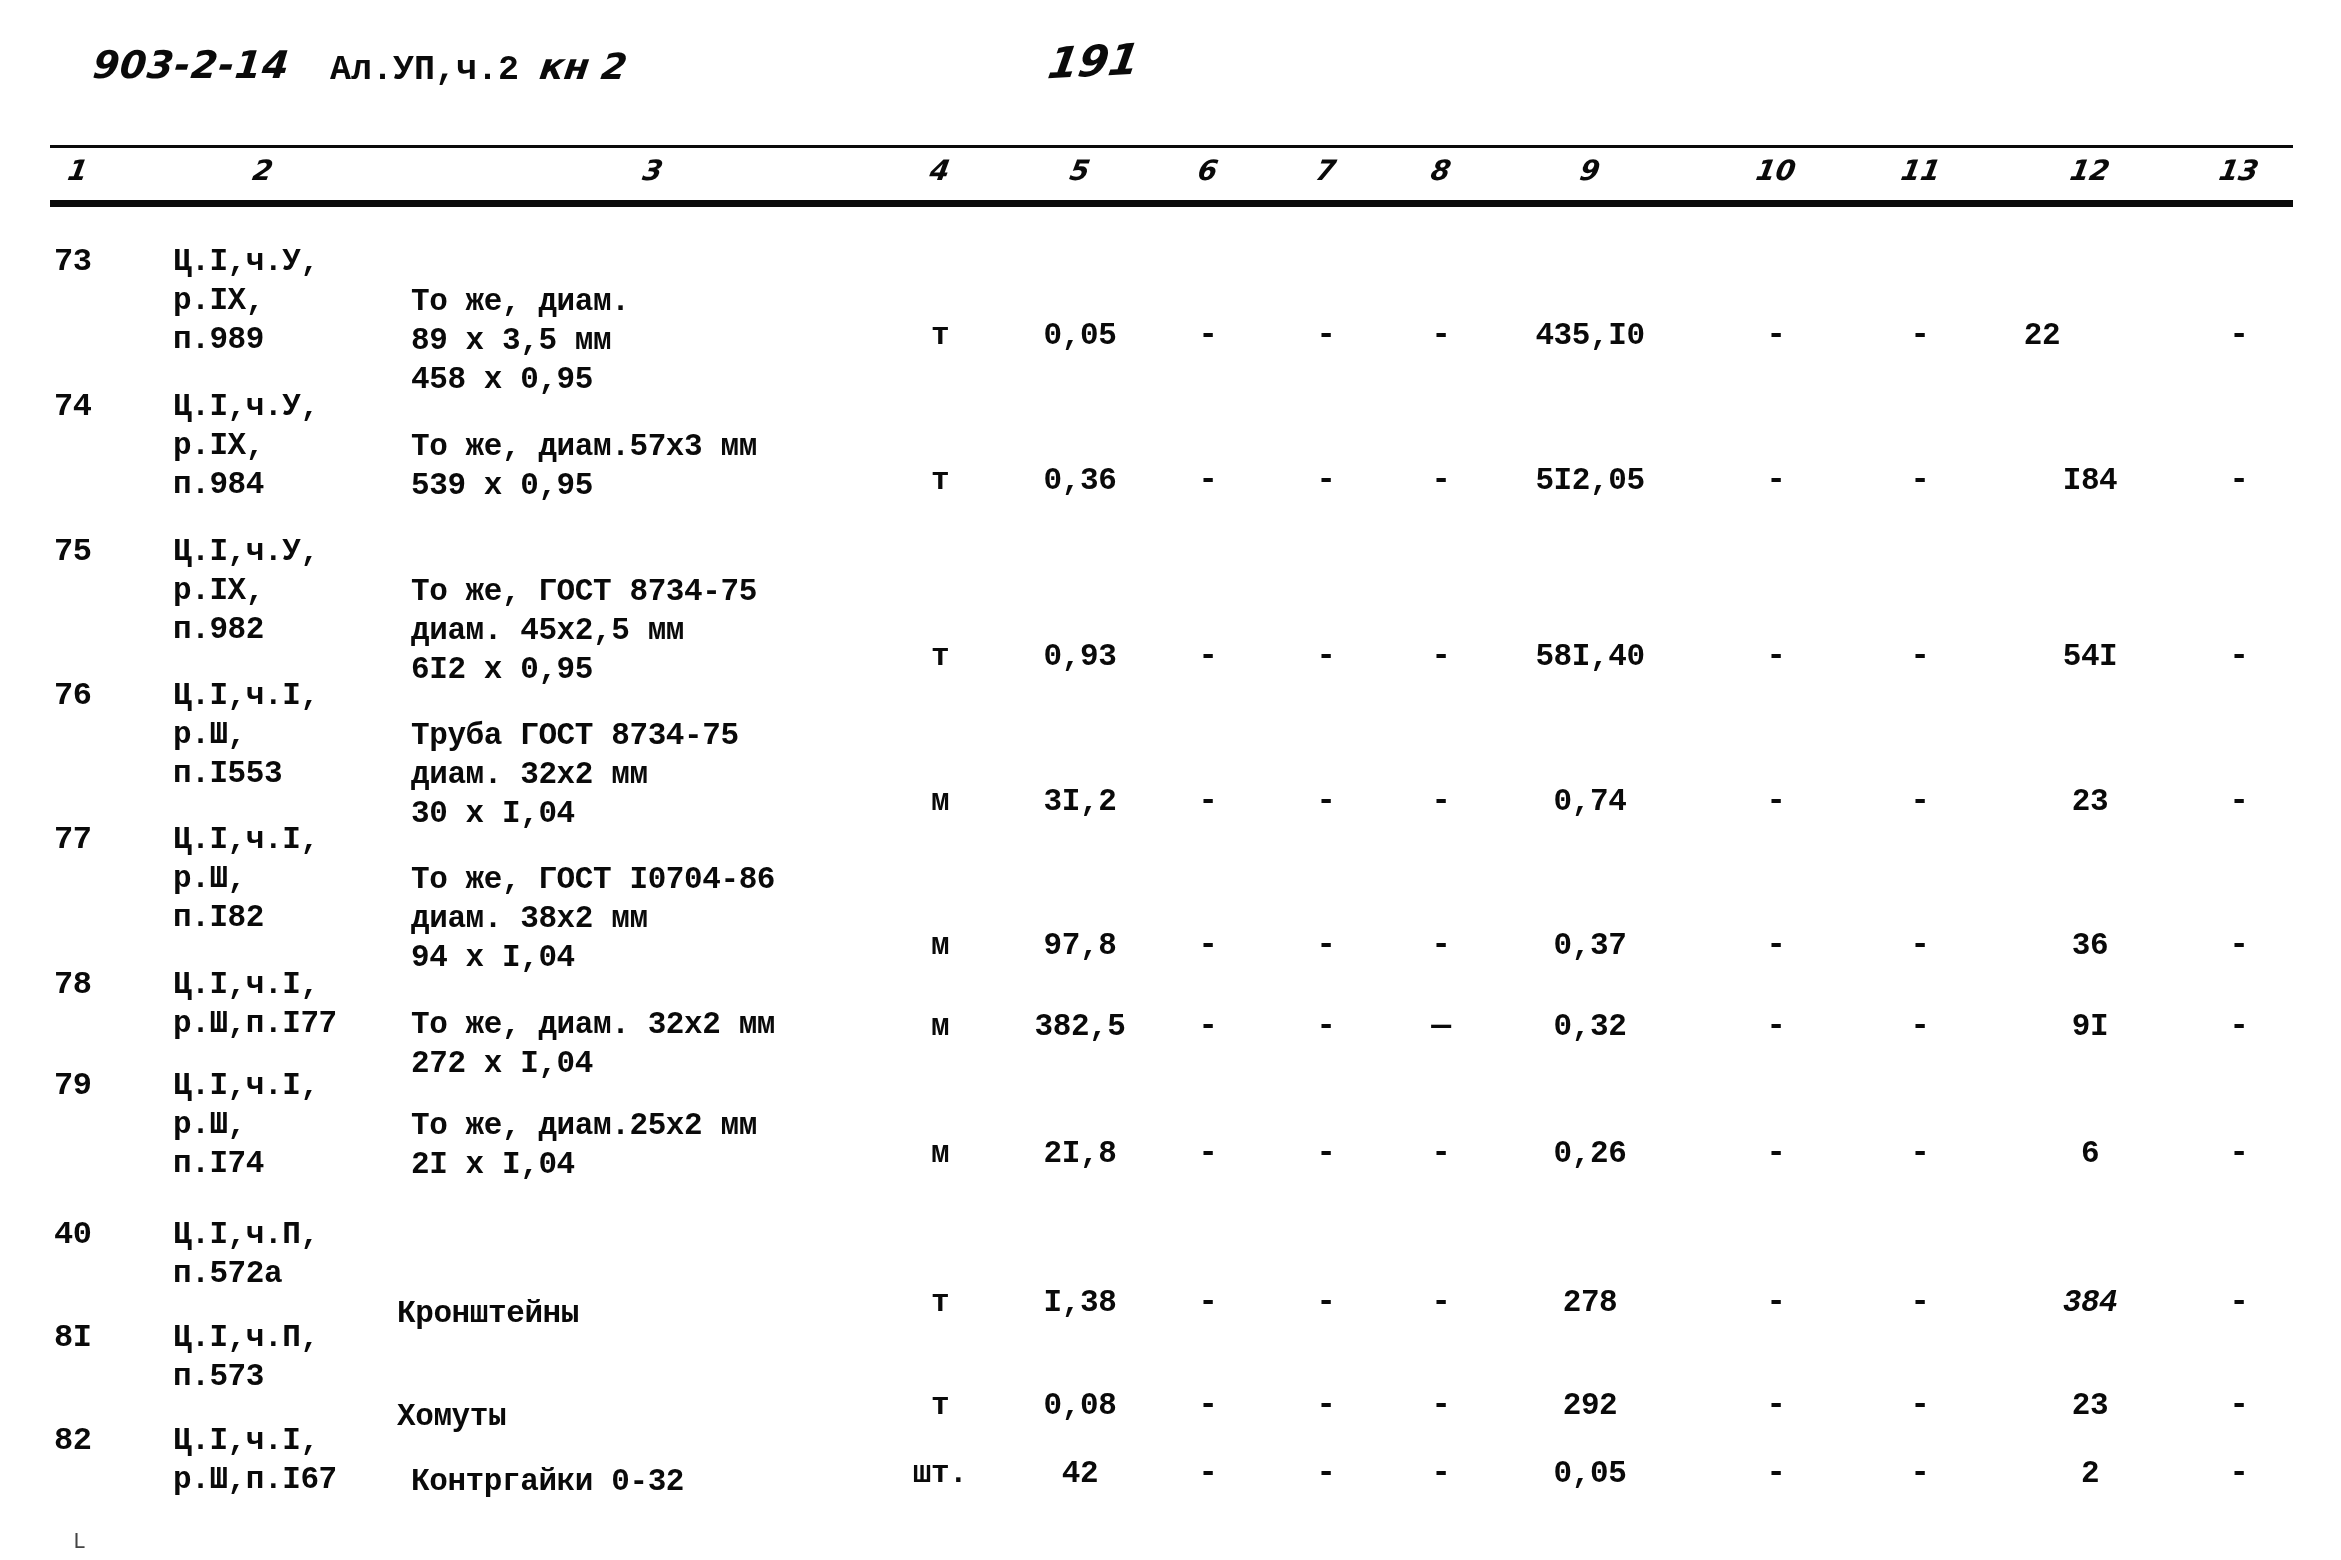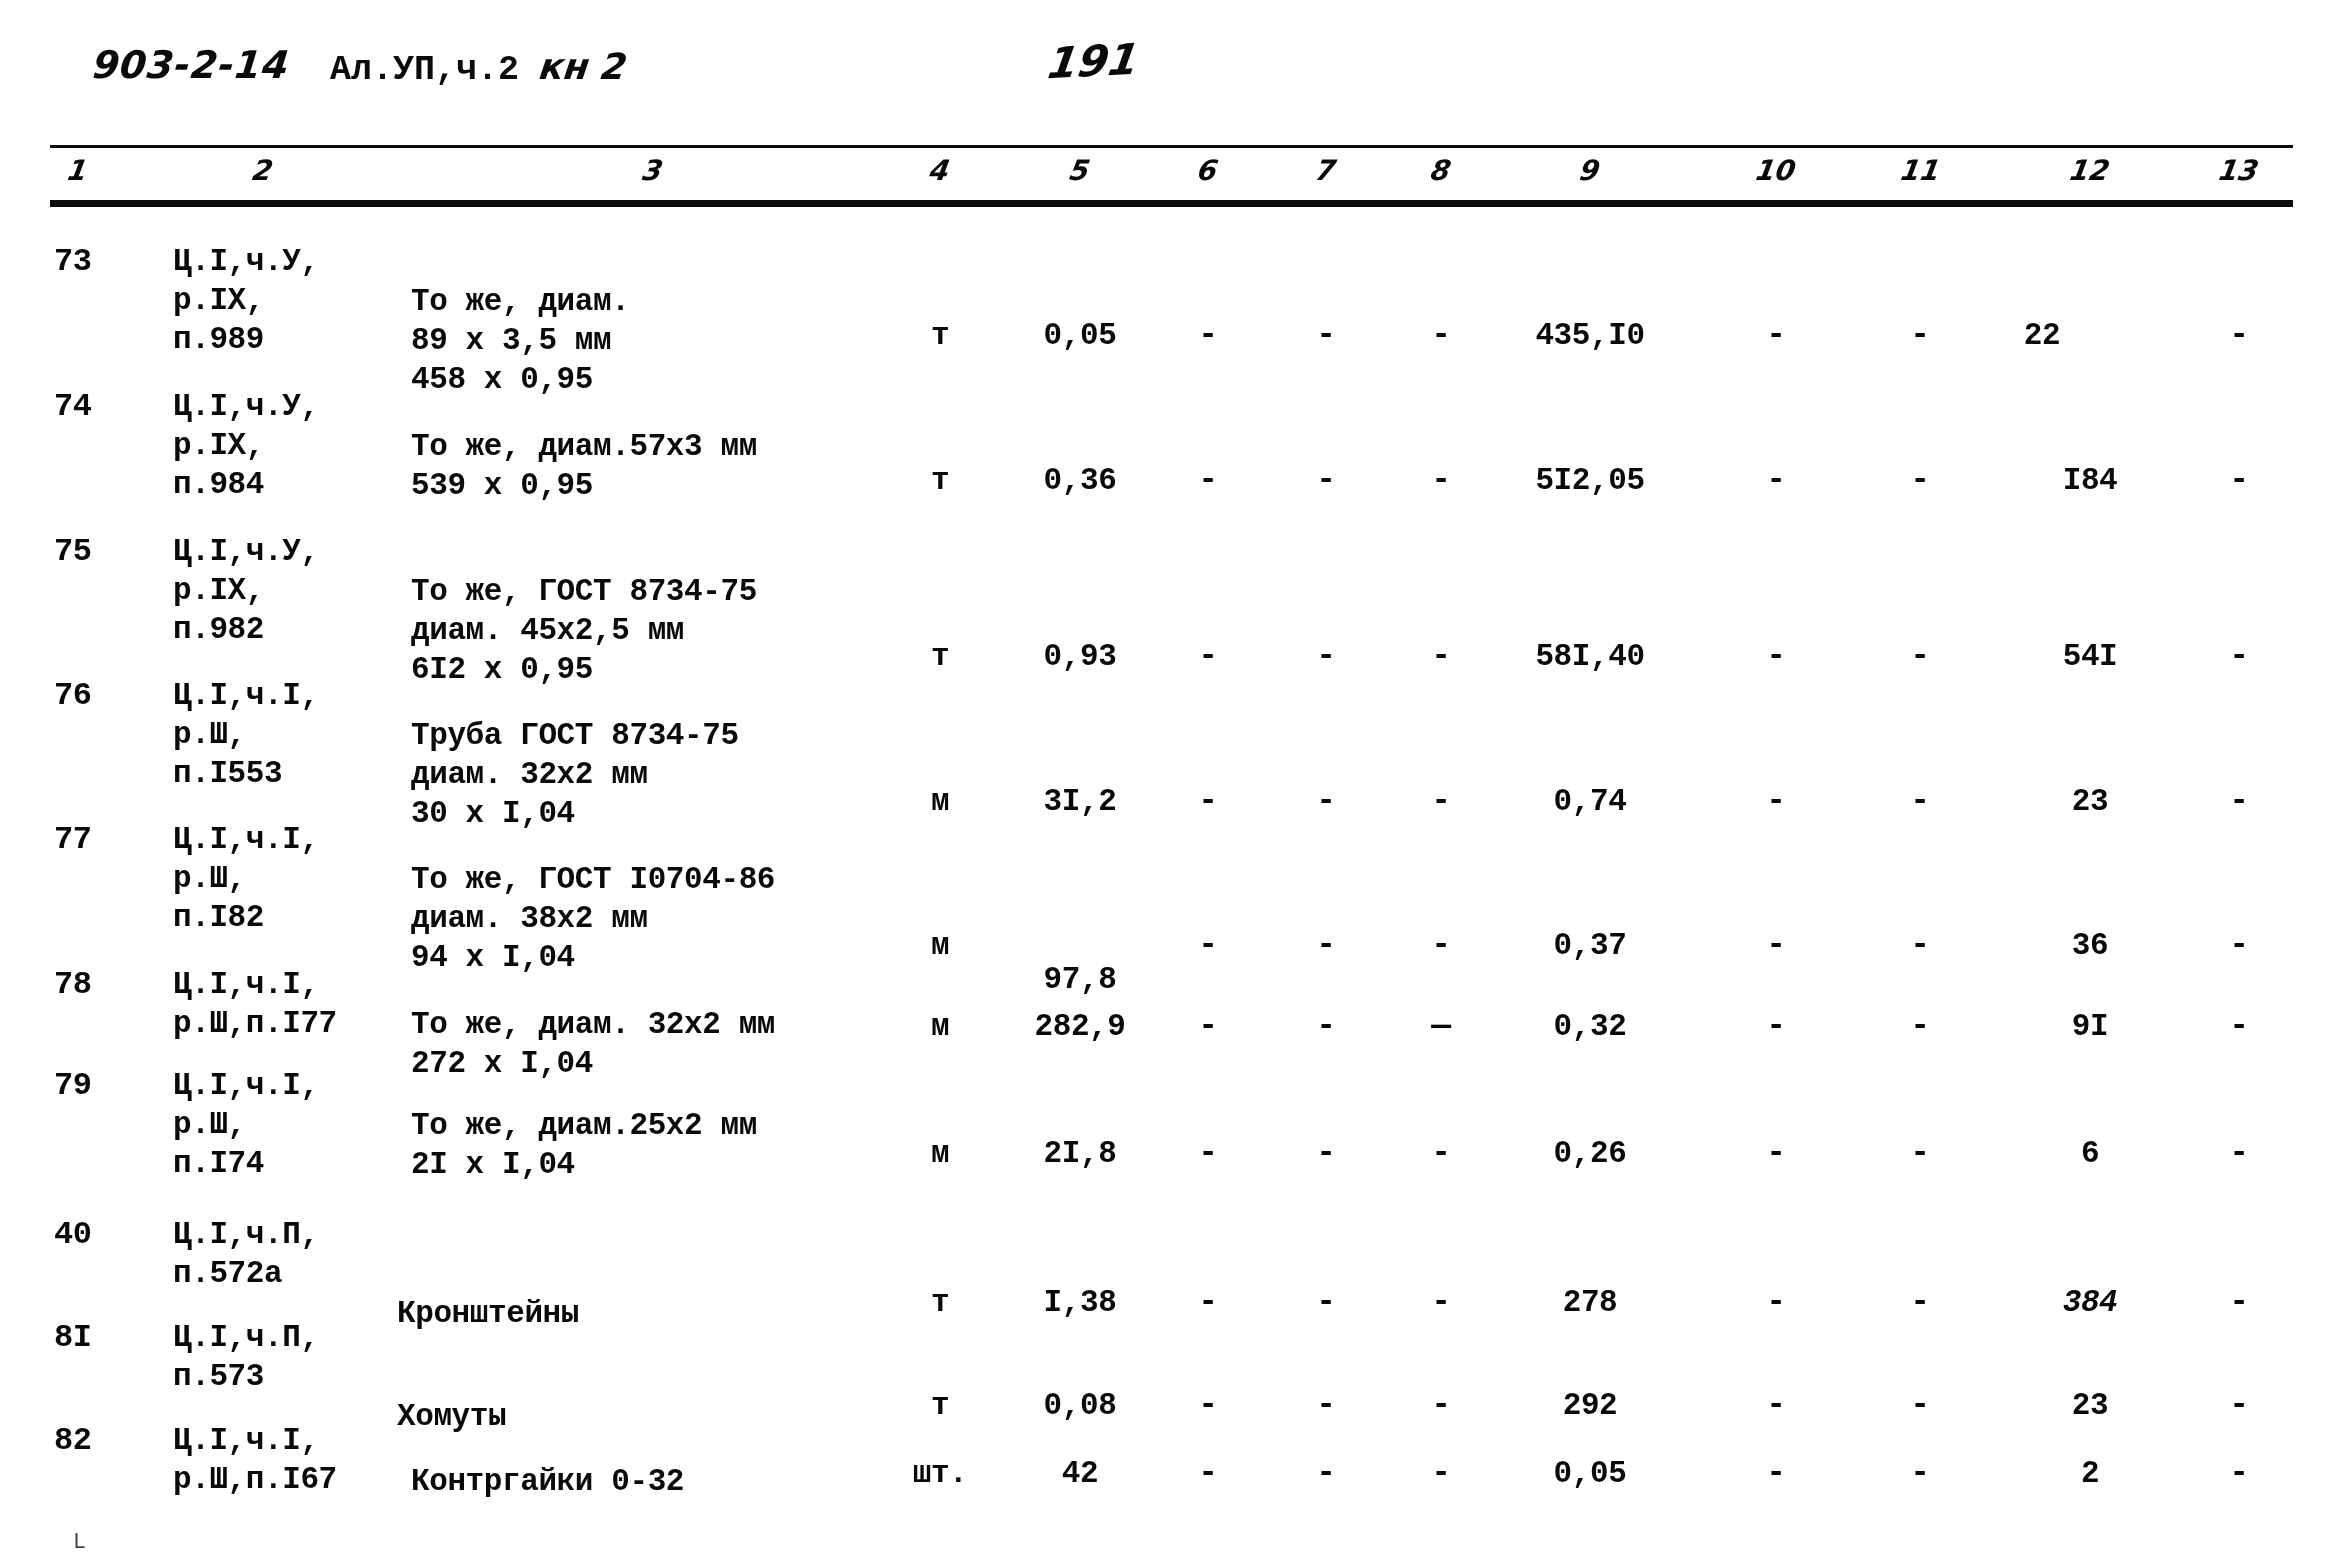--- a/index.html
+++ b/index.html
@@ -197,36 +197,36 @@
         <div class="cell dash" style="left: 1706px; width: 140px; top: 575px;">-</div>
         <div class="cell dash" style="left: 1850px; width: 140px; top: 575px;">-</div>
         <div class="cell c-ctr" style="left: 2020px; width: 140px; top: 575px;">23</div>
         <div class="cell dash" style="left: 2169px; width: 140px; top: 575px;">-</div>
       </div>
       <div class="row" style="height: 0px;">
         <div class="cell c-num" style="left: 54px; top: 613px;">77</div>
         <div class="cell c-code" style="left: 173px; top: 613px;"><div>Ц.I,ч.I,</div><div>р.Ш,</div><div>п.I82</div></div>
         <div class="cell c-desc" style="left: 411px; top: 613px;"><div>То же, ГОСТ I0704-86</div><div>диам. 38х2 мм</div><div>94 x I,04</div></div>
         <div class="cell c-ctr" style="left: 870px; width: 140px; top: 719px;">м</div>
-        <div class="cell c-ctr" style="left: 1010px; width: 140px; top: 753px;">97,8</div>
+        <div class="cell c-ctr" style="left: 1010px; width: 140px; top: 719px;">97,8</div>
         <div class="cell dash" style="left: 1138px; width: 140px; top: 719px;">-</div>
         <div class="cell dash" style="left: 1256px; width: 140px; top: 719px;">-</div>
         <div class="cell dash" style="left: 1371px; width: 140px; top: 719px;">-</div>
         <div class="cell c-ctr" style="left: 1520px; width: 140px; top: 719px;">0,37</div>
         <div class="cell dash" style="left: 1706px; width: 140px; top: 719px;">-</div>
         <div class="cell dash" style="left: 1850px; width: 140px; top: 719px;">-</div>
         <div class="cell c-ctr" style="left: 2020px; width: 140px; top: 719px;">36</div>
         <div class="cell dash" style="left: 2169px; width: 140px; top: 719px;">-</div>
       </div>
       <div class="row" style="height: 0px;">
         <div class="cell c-num" style="left: 54px; top: 758px;">78</div>
         <div class="cell c-code" style="left: 173px; top: 758px;"><div>Ц.I,ч.I,</div><div>р.Ш,п.I77</div></div>
         <div class="cell c-desc" style="left: 411px; top: 758px;"><div>То же, диам. 32х2 мм</div><div>272 x I,04</div></div>
         <div class="cell c-ctr" style="left: 870px; width: 140px; top: 800px;">м</div>
-        <div class="cell c-ctr" style="left: 1010px; width: 140px; top: 800px;">282,9</div>
+        <div class="cell c-ctr" style="left: 1010px; width: 140px; top: 800px;">382,5</div>
         <div class="cell dash" style="left: 1138px; width: 140px; top: 800px;">-</div>
         <div class="cell dash" style="left: 1256px; width: 140px; top: 800px;">-</div>
         <div class="cell dash" style="left: 1371px; width: 140px; top: 800px;">—</div>
         <div class="cell c-ctr" style="left: 1520px; width: 140px; top: 800px;">0,32</div>
         <div class="cell dash" style="left: 1706px; width: 140px; top: 800px;">-</div>
         <div class="cell dash" style="left: 1850px; width: 140px; top: 800px;">-</div>
         <div class="cell c-ctr" style="left: 2020px; width: 140px; top: 800px;">9I</div>
         <div class="cell dash" style="left: 2169px; width: 140px; top: 800px;">-</div>
       </div>
       <div class="row" style="height: 0px;">

